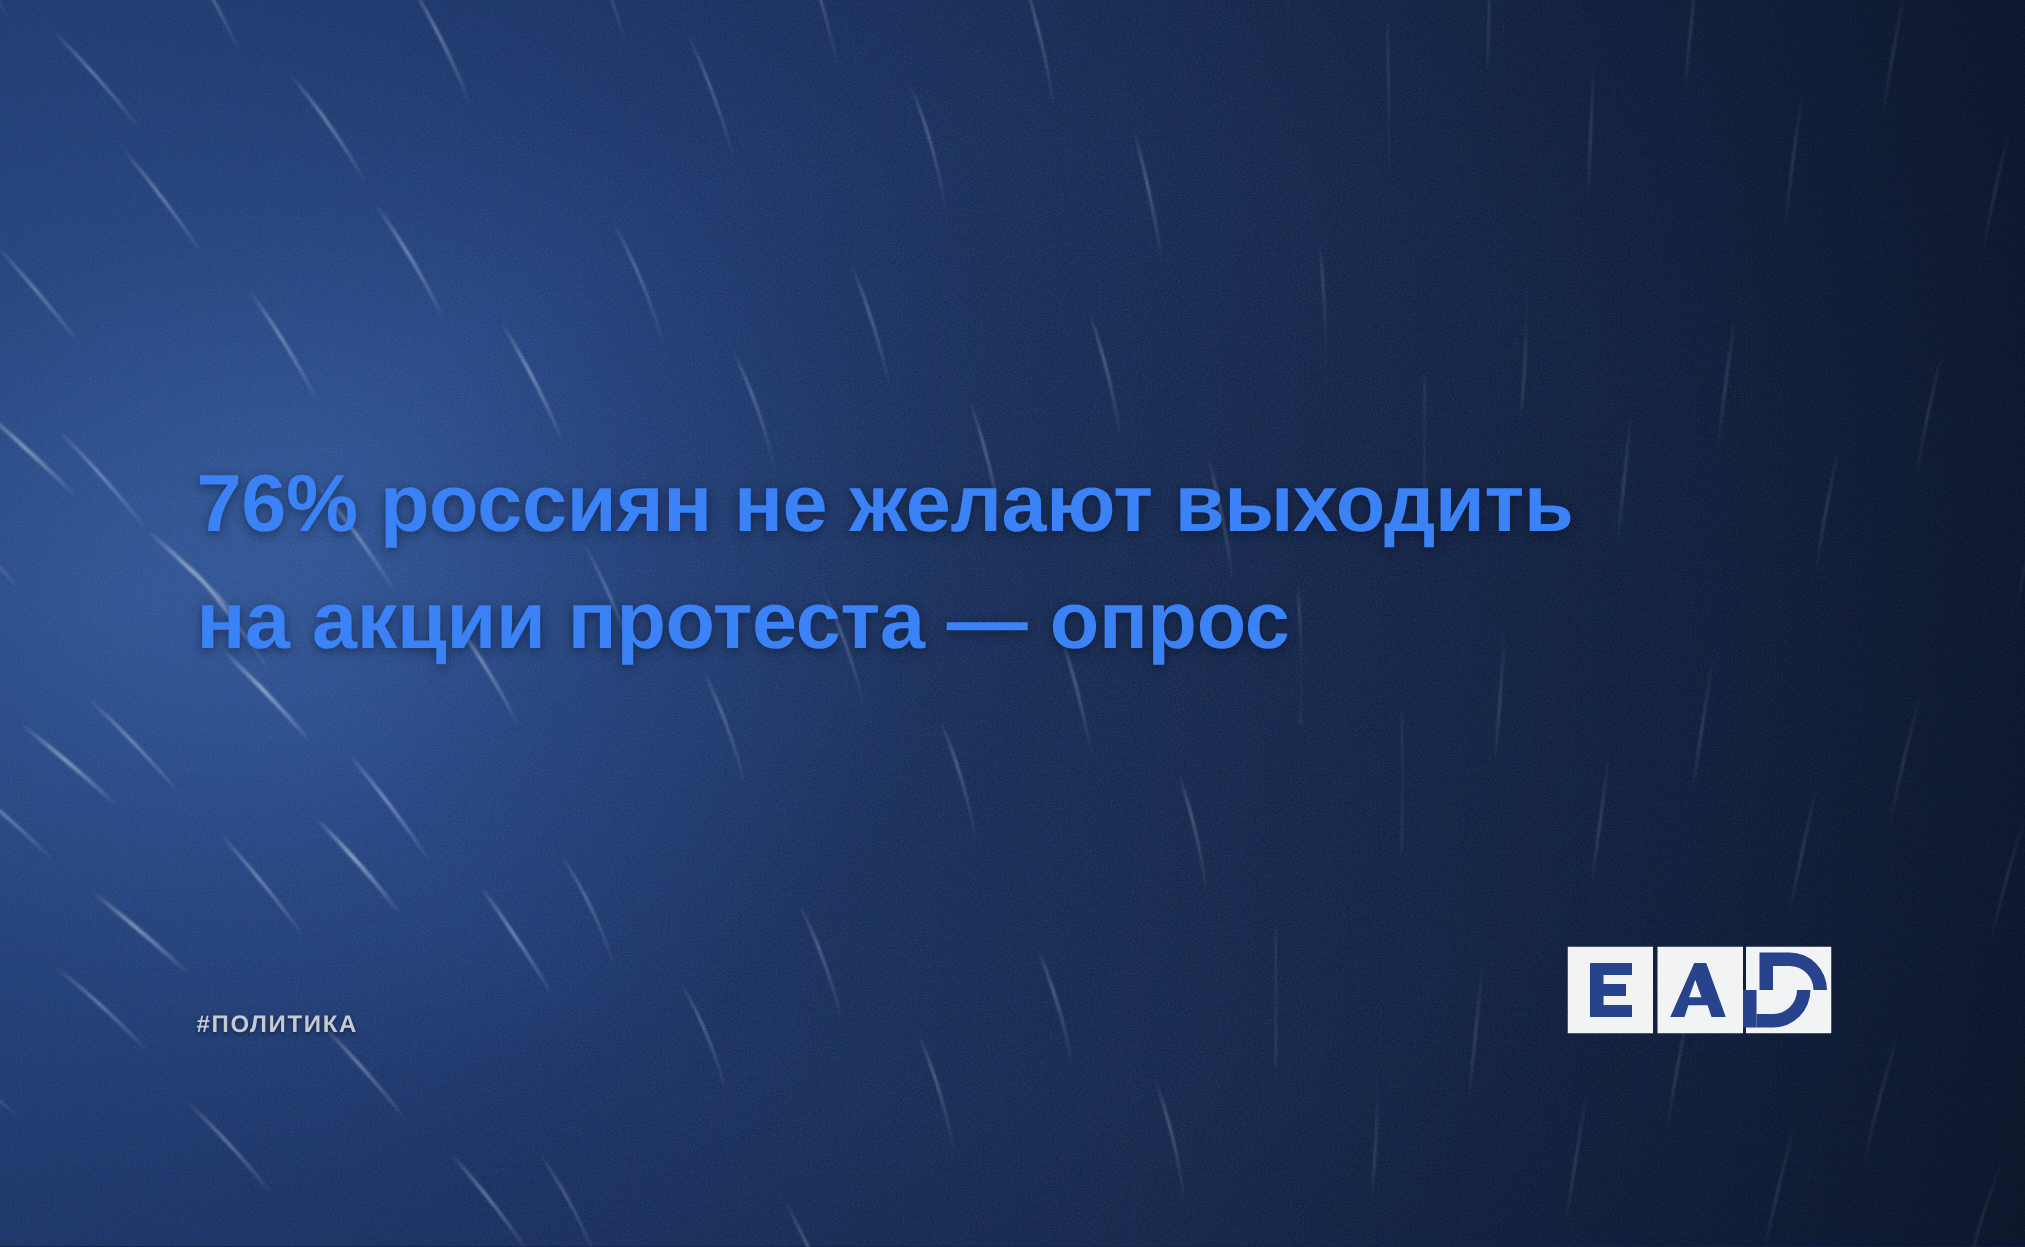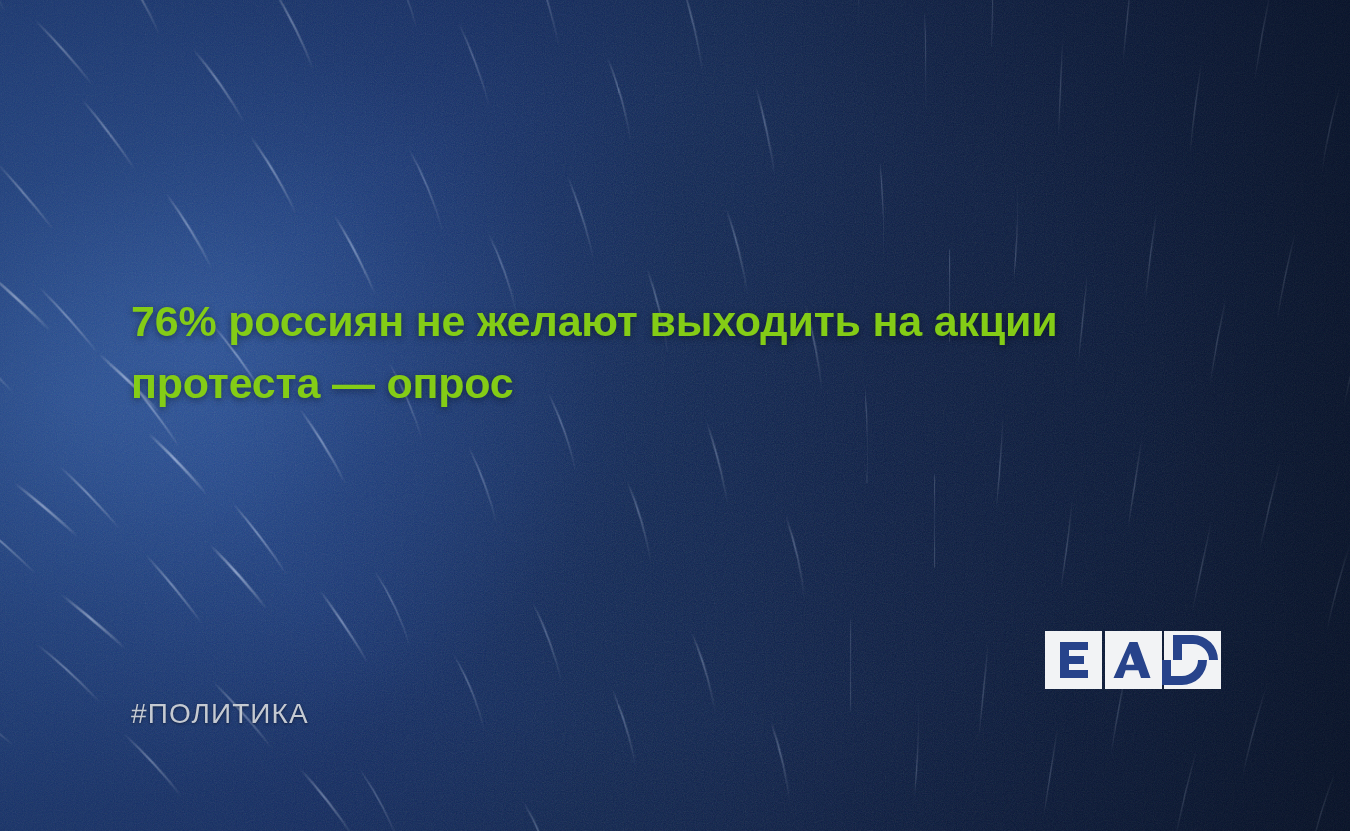--- a/index.html
+++ b/index.html
@@ -90,34 +90,34 @@
     line-height: 1;
     text-shadow: 0 1px 3px rgba(2,8,22,0.55);
     white-space: nowrap;
   }
 
   .headline {
     position: absolute;
     left: 131px;
     top: 262px;
     width: 960px;
-    font-size: 43px;
+    font-size: 54px;
     font-weight: 700;
-    color: #84cc16;
+    color: #3b82f6;
     line-height: 1.44;
     letter-spacing: -0.2px;
     text-shadow: 0 2px 7px rgba(2,8,22,0.45);
   }
 
   .tag {
     position: absolute;
     left: 131px;
-    top: 700px;
-    font-size: 28px;
-    font-weight: 400;
+    top: 676px;
+    font-size: 16px;
+    font-weight: 700;
     color: #c5cad2;
     letter-spacing: 1.1px;
     line-height: 1;
     text-shadow: 0 1px 3px rgba(2,8,22,0.55);
     white-space: nowrap;
   }
 
   
   .ea-logo {
     position: absolute;

